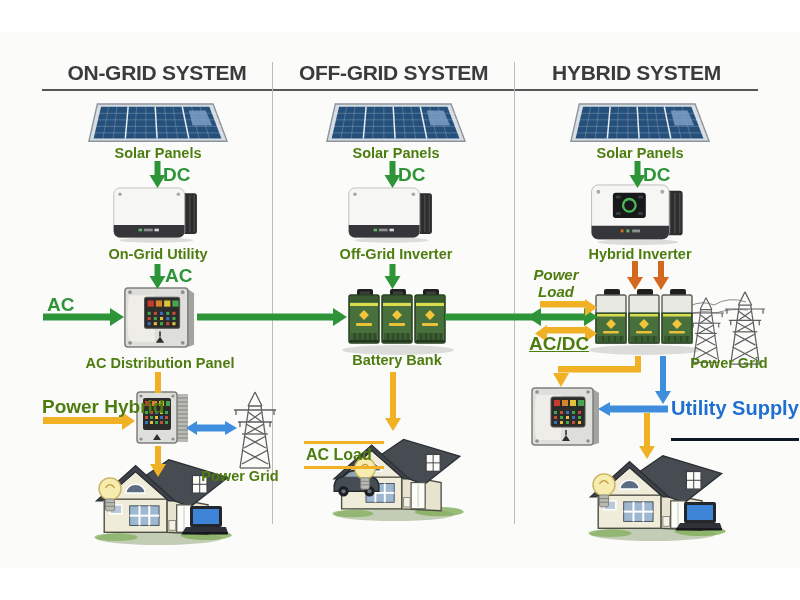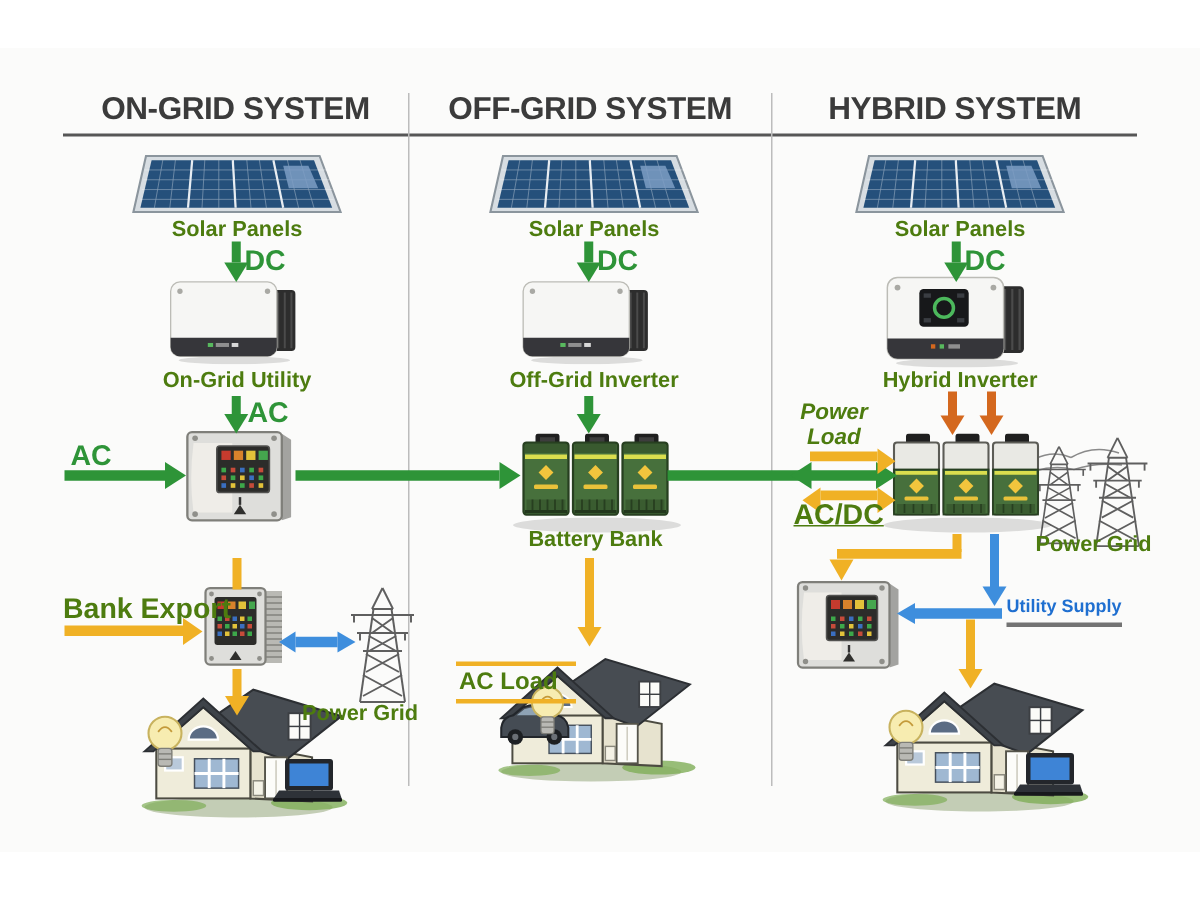--- a/index.html
+++ b/index.html
@@ -10,21 +10,21 @@
        color:#3b3b3b;text-align:center;}
   .rule{position:absolute;left:42px;top:89px;width:716px;height:2px;background:#565656;}
   .vdiv{position:absolute;top:62px;width:1px;height:462px;background:#bcbcbc;}
   .lbl{position:absolute;color:#4d7c0f;font-weight:700;font-size:14.5px;white-space:nowrap;}
   .ctr{transform:translateX(-50%);text-align:center;}
   .green{color:#2e9438;}
   .blue{color:#1f6fd0;}
   .sm{font-size:19px;}
   .acload{font-size:16px;border-top:3px solid #f0b125;border-bottom:3px solid #f0b125;
           padding:2px 12px 2px 2px;}
-  .utility{border-bottom:3px solid #737373;padding-bottom:4px;font-size:12px;}
+  .utility{border-bottom:3px solid #0f172a;padding-bottom:18px;font-size:20px;}
   .pgline{line-height:1.12;font-size:15px;}
   svg.overlay{position:absolute;left:0;top:0;}
 </style>
 </head>
 <body>
 
 <div class="stage">
   <div class="band"></div>
 
   <div class="hdr" style="left:42px;width:230px;">ON-GRID SYSTEM</div>
@@ -392,23 +392,24 @@
   <div class="lbl green sm" style="left:398px;top:164px;">DC</div>
   <div class="lbl green sm" style="left:643px;top:164px;">DC</div>
 
   <div class="lbl ctr" style="left:158px;top:246px;">On-Grid Utility</div>
   <div class="lbl ctr" style="left:396px;top:246px;">Off-Grid Inverter</div>
   <div class="lbl ctr" style="left:640px;top:246px;">Hybrid Inverter</div>
 
   <div class="lbl green sm" style="left:165px;top:265px;">AC</div>
   <div class="lbl green sm" style="left:47px;top:294px;">AC</div>
 
+  <div class="lbl ctr" style="left:160px;top:355px;">AC Distribution Panel</div>
   <div class="lbl ctr" style="left:397px;top:352px;">Battery Bank</div>
 
-  <div class="lbl sm" style="left:42px;top:396px;">Bank Export</div>
+  <div class="lbl sm" style="left:42px;top:396px;">Power Hybrid</div>
   <div class="lbl ctr" style="left:240px;top:468px;">Power Grid</div>
 
   <div class="lbl acload" style="left:304px;top:441px;">AC Load</div>
 
   <div class="lbl ctr pgline" style="left:556px;top:267px;font-style:italic;">
     <div>Power</div>
     <div>Load</div>
   </div>
   <div class="lbl sm" style="left:529px;top:333px;text-decoration:underline;">AC/DC</div>
   <div class="lbl ctr" style="left:729px;top:355px;">Power Grid</div>

